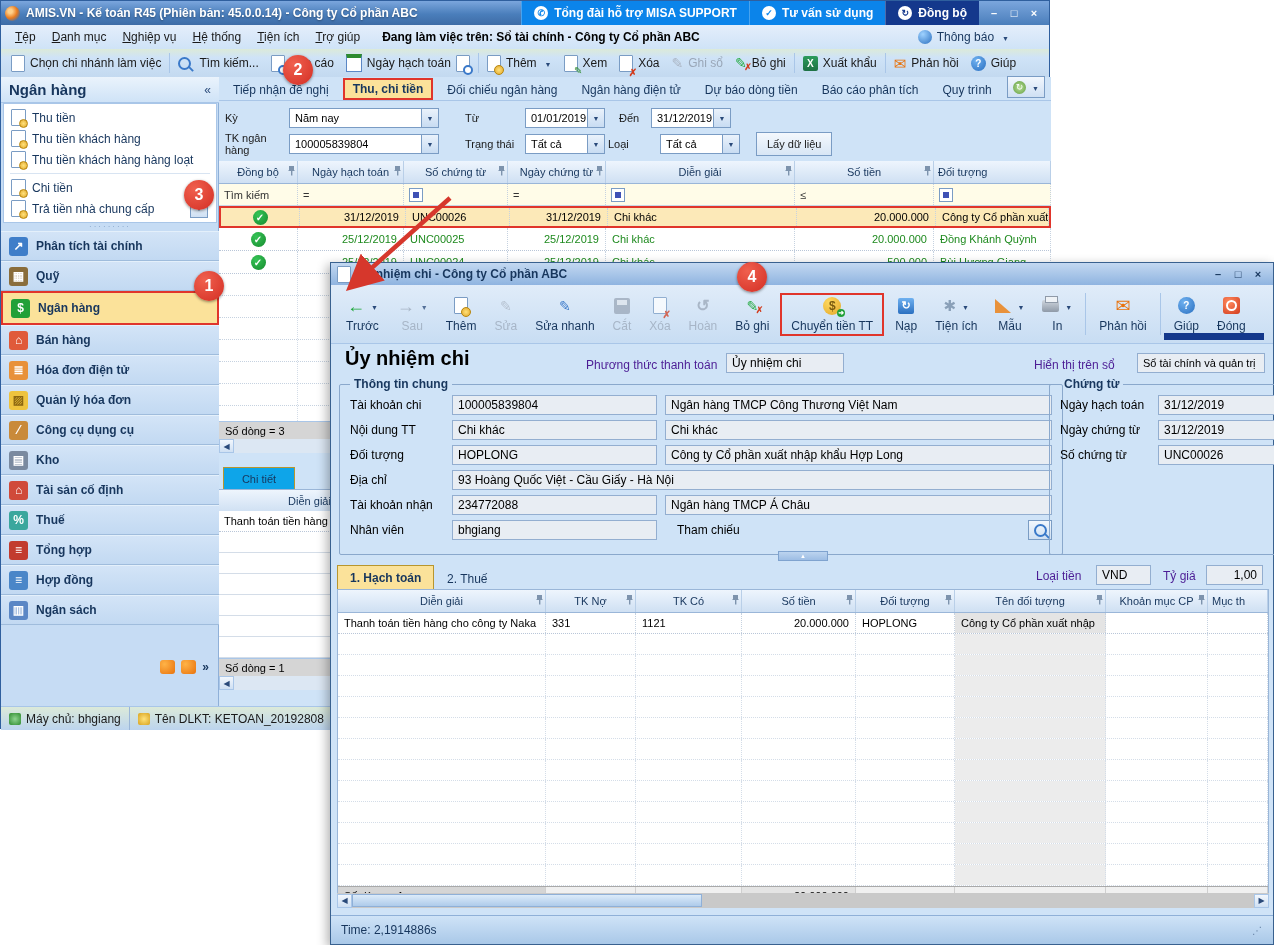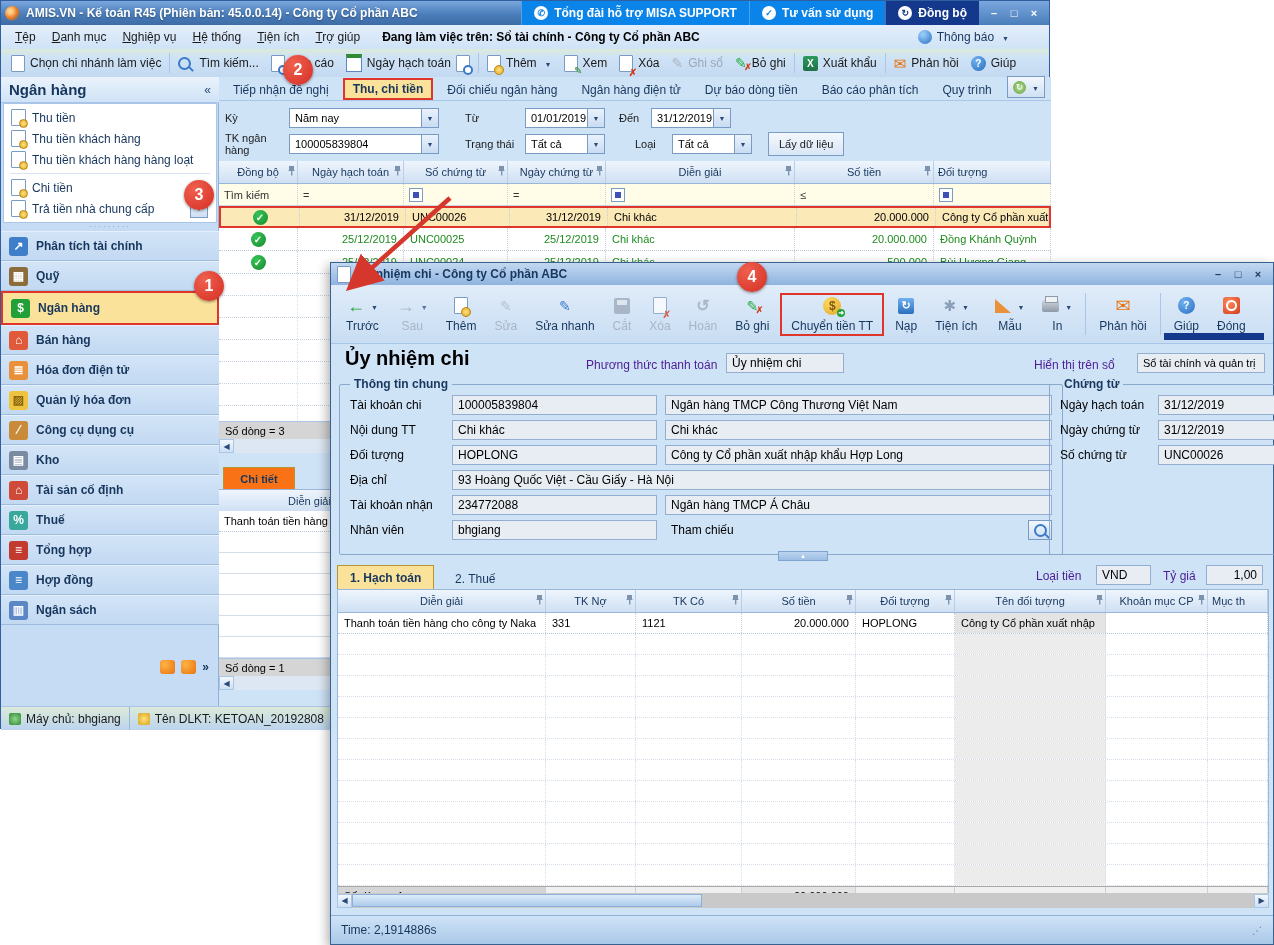--- a/index.html
+++ b/index.html
@@ -128,21 +128,21 @@
   .dcell.c{justify-content:center}
   .okc{width:15px;height:15px;border-radius:50%;background:radial-gradient(circle at 35% 30%,#35c456,#178a2e);display:flex;align-items:center;justify-content:center}
   .okc::after{content:"✓";color:#fff;font-size:10px;font-weight:bold}
   .erow{height:21px;border-bottom:1px dotted #c6d2e0}
   .erow b{display:block;border-right:1px dotted #d4dde8;height:100%}
   
   .sumbar{position:absolute;left:0;right:0;height:18px;background:#f2f2f2;border-top:1px solid #a9c6e8;border-bottom:1px solid #b9b9b9;display:flex;font-size:11px}
   .sumcell{background:#d5d5d5;display:flex;align-items:center;padding:0 6px;border-right:1px solid #bfbfbf;box-sizing:border-box}
   .hscroll{position:absolute;left:0;right:0;height:14px;background:#dce7f3;display:flex;align-items:center}
   .sbtn{width:15px;height:14px;background:linear-gradient(#f2f7fd,#cfe0f3);border:1px solid #a9c6e8;display:flex;align-items:center;justify-content:center;font-size:8px;color:#2a4a7a;box-sizing:border-box}
-  .dtab{position:absolute;left:4px;width:70px;height:22px;background:#f97316;border:1px solid #b8962e;border-bottom:none;display:flex;align-items:center;justify-content:center;font-weight:bold;color:#17365d;font-size:11px}
+  .dtab{position:absolute;left:4px;width:70px;height:22px;background:#0ea5e9;border:1px solid #b8962e;border-bottom:none;display:flex;align-items:center;justify-content:center;font-weight:normal;color:#17365d;font-size:11px}
   .dethead{position:absolute;left:0;right:0;height:22px;background:linear-gradient(#eef5fd,#cfe0f3);border-top:1px solid #9ab6d8;border-bottom:1px solid #9ab6d8;display:flex}
   .dethead .hc{width:182px}
   .detrow{position:absolute;left:0;right:0;height:21px;background:#fff;border-bottom:1px dotted #b9c6d8;display:flex;align-items:center;padding:0 5px;font-size:11px;white-space:nowrap;overflow:hidden;box-sizing:border-box}
   .detempty{position:absolute;left:0;right:0;background:#fff}
   
   #dialog{left:330px;top:262px;width:944px;height:683px;background:#cfe3f7;border:1px solid #39618f;box-sizing:border-box;z-index:10;box-shadow:-3px 3px 10px rgba(0,0,0,.3)}
   #dlg-titlebar{left:0;top:0;right:0;height:22px;background:linear-gradient(#c3d8f1,#8fb4e0);display:flex;align-items:center;padding:0 6px;color:#17365d;font-weight:bold;border-bottom:1px solid #7fa3cf}
   #dlg-titlebar .wbtn{color:#17365d}
   #dlg-toolbar{left:0;top:22px;right:0;height:58px;background:linear-gradient(#e0ecf9,#c8ddf3);border-bottom:1px solid #a9c6e8;display:flex;align-items:center;padding:0 8px;gap:4px}
   .d-item{display:flex;flex-direction:column;align-items:center;justify-content:center;gap:3px;padding:3px 7px;color:#17365d;white-space:nowrap;font-size:12px}
@@ -427,21 +427,21 @@
         <span class="f-lbl" style="width:64px">TK ngân hàng</span>
         <span class="combo" style="width:150px">
             <span class="val">100005839804</span>
             <span class="cab"></span>
           </span>
         <span class="f-lbl" style="width:60px;margin-left:26px">Trạng thái</span>
         <span class="combo" style="width:80px">
             <span class="val">Tất cả</span>
             <span class="cab"></span>
           </span>
-        <span class="f-lbl" style="width:37px;margin-left:30px">Loại</span>
+        <span class="f-lbl" style="width:52px;margin-left:3px">Loại</span>
         <span class="combo" style="width:80px" able="true">
             <span class="val">Tất cả</span>
             <span class="cab"></span>
           </span>
         <span class="btn" style="margin-left:16px">Lấy dữ liệu</span>
       </div>
     </div>
 
     <div class="abs" id="grid">
       <div class="mgrid-row hrow">
@@ -804,21 +804,21 @@
       <span class="g-in grow">93 Hoàng Quốc Việt - Cầu Giấy - Hà Nội</span>
     </div>
     <div class="g-row">
       <span class="g-lbl">Tài khoản nhận</span>
       <span class="g-in w1">234772088</span>
       <span class="g-in grow">Ngân hàng TMCP Á Châu</span>
     </div>
     <div class="g-row">
       <span class="g-lbl">Nhân viên</span>
       <span class="g-in w1">bhgiang</span>
-      <span class="g-lbl" style="width:auto;margin-left:6px">Tham chiếu</span>
+      <span class="g-lbl" style="width:auto;margin-left:12px">Tham chiếu</span>
       <span class="magbtn">
           <span class="mag" style="margin:0"></span>
         </span>
     </div>
   </fieldset>
 
   <fieldset style="left:718px;top:114px;width:218px;height:172px">
     <legend>Chứng từ</legend>
     <div class="g-row">
       <span class="g-lbl" style="width:98px">Ngày hạch toán</span>
@@ -830,21 +830,21 @@
     </div>
     <div class="g-row">
       <span class="g-lbl" style="width:98px">Số chứng từ</span>
       <span class="g-in grow">UNC00026</span>
     </div>
   </fieldset>
 
   <div class="abs splitbtn"></div>
 
   <div class="dlg-tab active" style="left:6px;top:302px">1. Hạch toán</div>
-  <div class="dlg-tab" style="left:112px;top:306px;height:20px">2. Thuế</div>
+  <div class="dlg-tab" style="left:104px;top:306px;height:20px">2. Thuế</div>
   <span class="dl-lbl" style="left:705px;top:306px">Loại tiền</span>
   <div class="ro" style="left:765px;top:302px;width:55px">VND</div>
   <span class="dl-lbl" style="left:832px;top:306px">Tỷ giá</span>
   <div class="ro" style="left:875px;top:302px;width:57px;justify-content:flex-end">1,00</div>
 
   <div class="abs" id="dlg-grid">
     <div class="dgrid-row dg-h">
       <div class="hc">
           <span>Diễn giải</span>
           <svg class="pin" width="7" height="10" viewBox="0 0 7 10">

